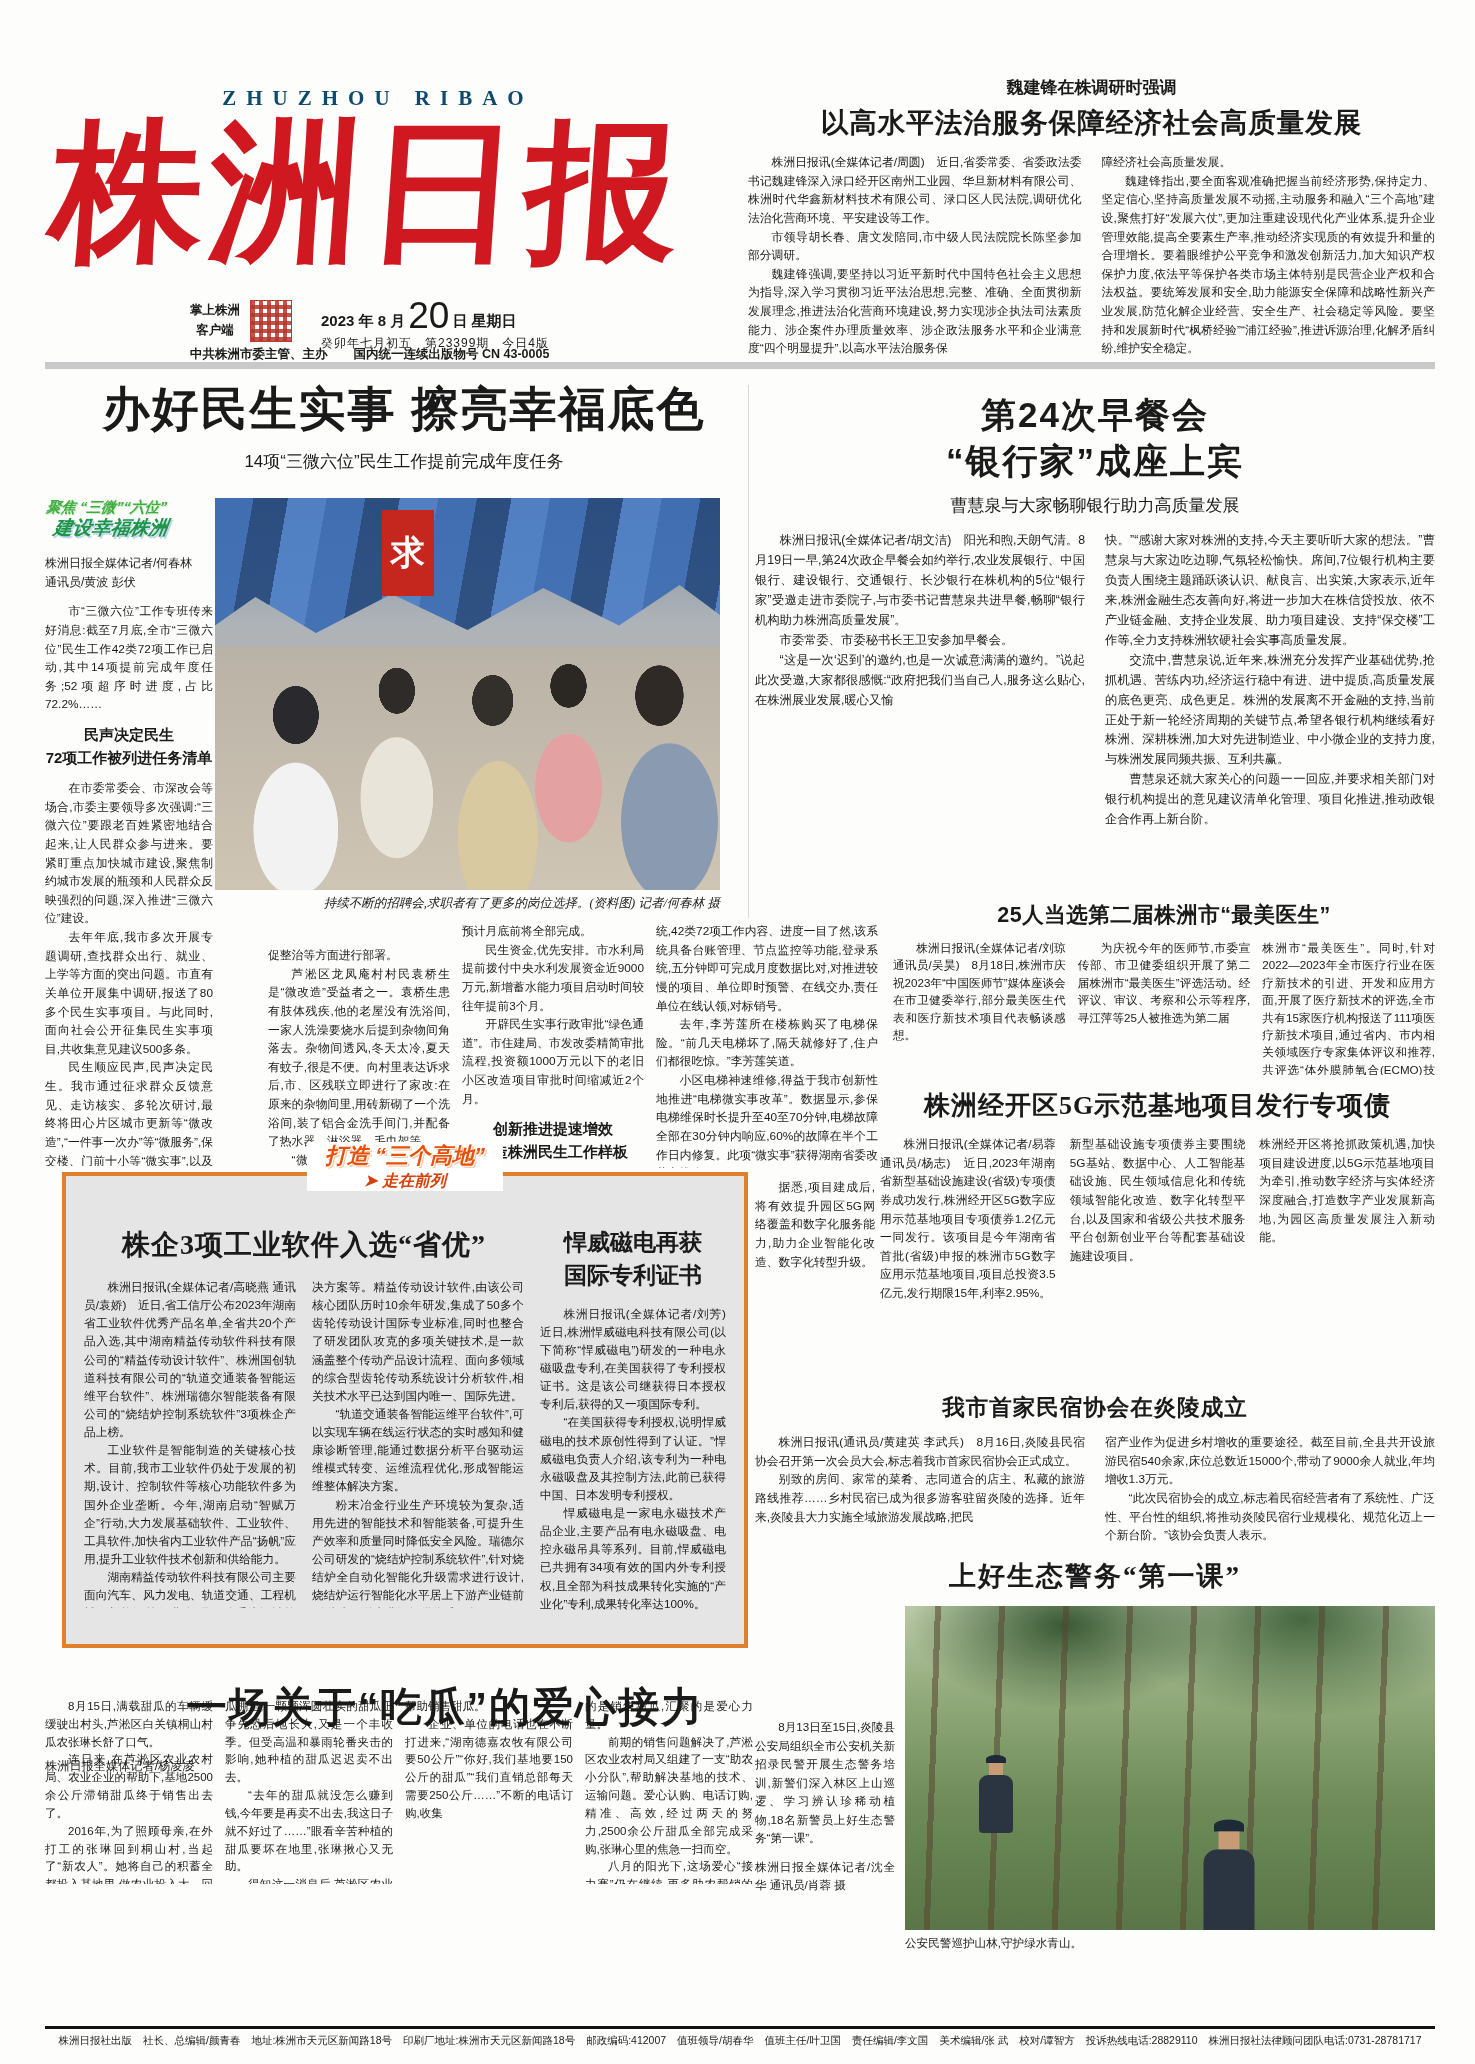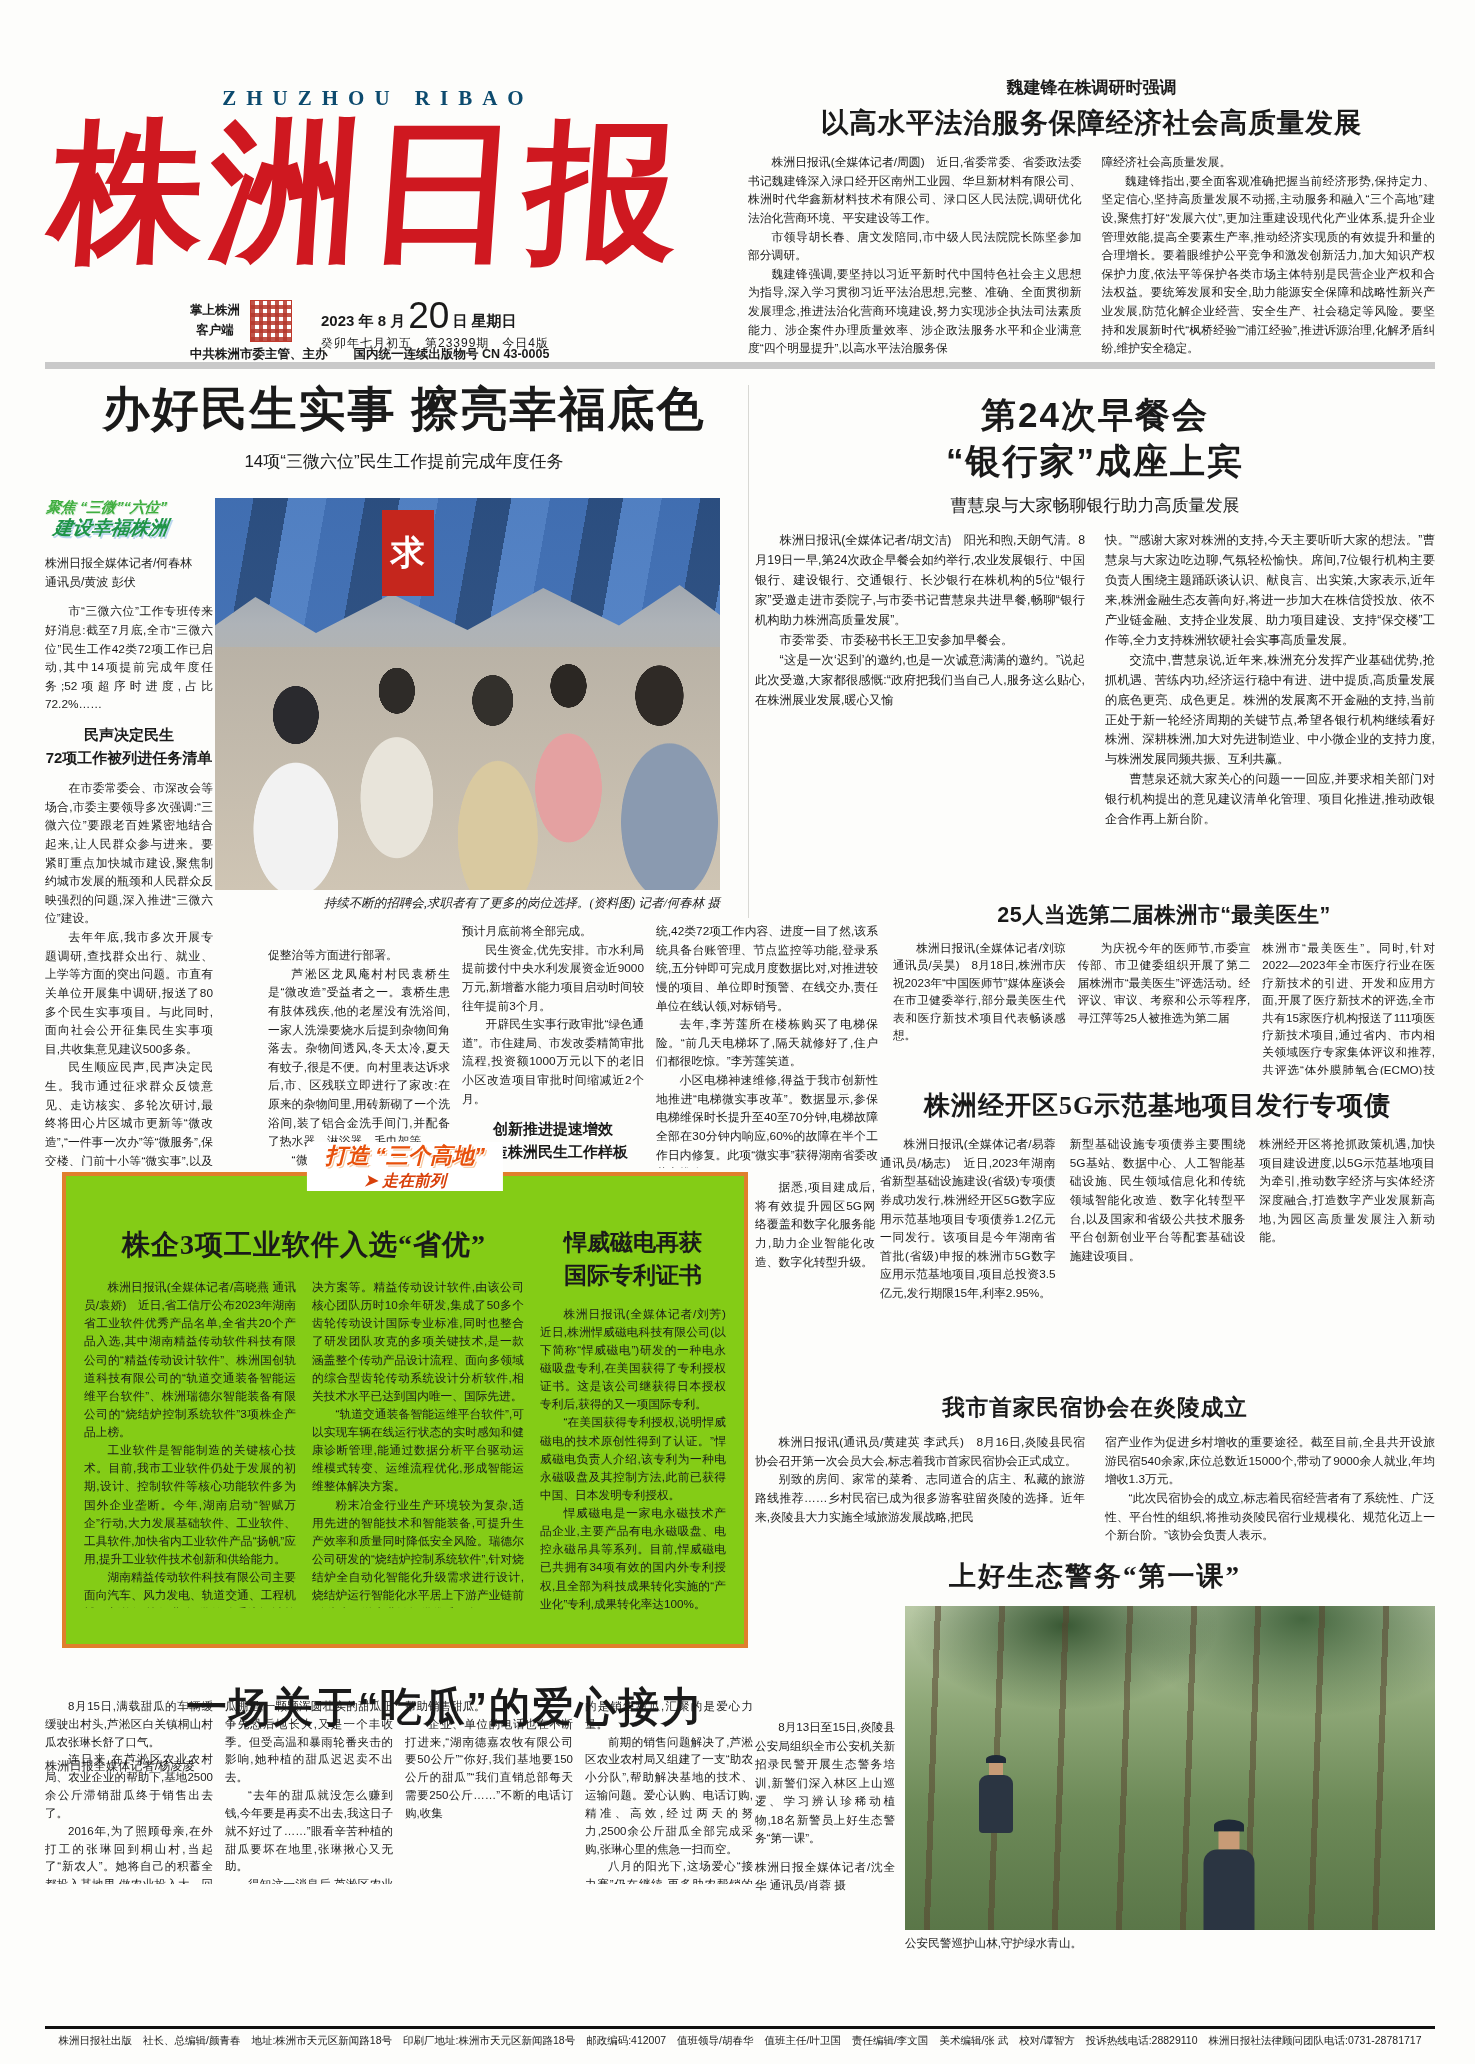--- a/index.html
+++ b/index.html
@@ -104,21 +104,21 @@
         linear-gradient(180deg,#b9c9a6 0%,#8fa878 30%,#6d8a58 62%,#5a7648 100%);}
   .fig{position:absolute;display:flex;flex-direction:column;align-items:center;}
   .fig i{display:block;}
   .fig .cap{width:20px;height:8px;background:#1f2a38;border-radius:50% 50% 0 0;}
   .fig .head{width:14px;height:12px;background:#c79b76;}
   .fig .torso{width:34px;height:58px;background:#2b3542;border-radius:9px 9px 4px 4px;}
   .fig1{left:14%;bottom:30%;}
   .fig2{left:58%;bottom:4%;transform:scale(1.5);}
   .police-capbottom{left:905px;top:1936px;width:530px;font-size:11.6px;}
   
-  .box-sangao{left:62px;top:1172px;width:678px;height:468px;border:4px solid #e07f2c;background:#84cc16;}
+  .box-sangao{left:62px;top:1172px;width:678px;height:468px;border:4px solid #e07f2c;background:#e5e5e5;}
   .sangao-badge{position:absolute;left:50%;top:-34px;transform:translateX(-50%);background:#fff;
       padding:0 18px;text-align:center;font-style:italic;font-weight:900;line-height:1.3;white-space:nowrap;}
   .sangao-badge .s1{font-size:22px;color:#e8510c;text-shadow:1px 1px 0 #fff,2px 2px 0 #f5c59a;}
   .sangao-badge .s2{font-size:16px;color:#d8400a;}
   .art-sw{position:absolute;left:18px;top:50px;width:440px;}
   .sw-h{font-family:"Liberation Serif",serif;font-size:28px;font-weight:900;text-align:center;letter-spacing:1px;white-space:nowrap;}
   .sw-cols{gap:16px;margin-top:14px;max-height:330px;overflow:hidden;}
   .sw-cols p{font-size:11.7px;line-height:1.55;}
   .art-hw{position:absolute;left:474px;top:50px;width:186px;}
   .hw-h{font-family:"Liberation Serif",serif;font-size:23px;font-weight:900;text-align:center;line-height:1.45;}

